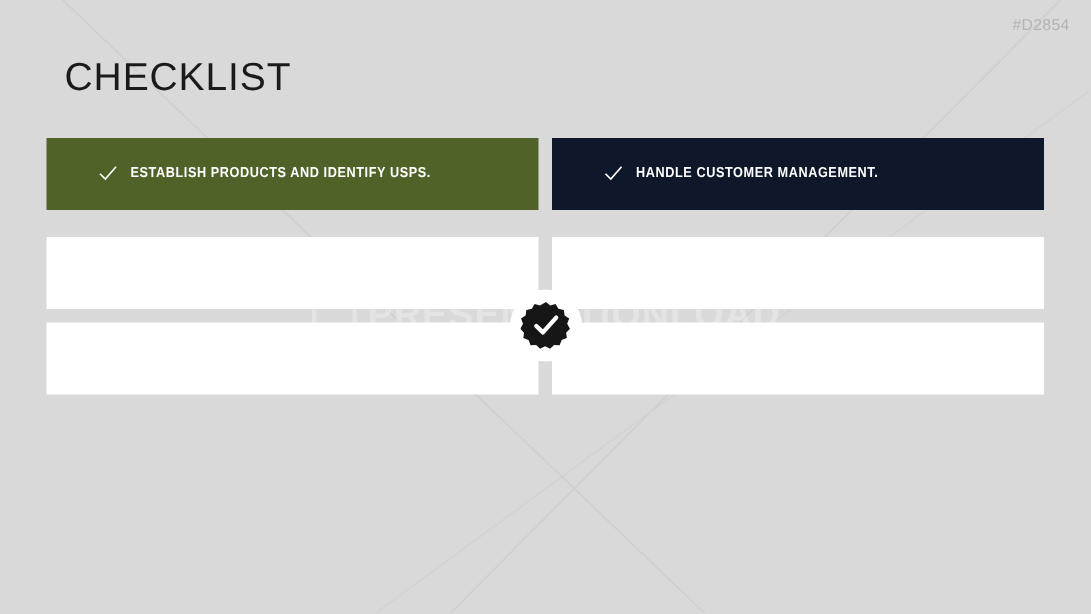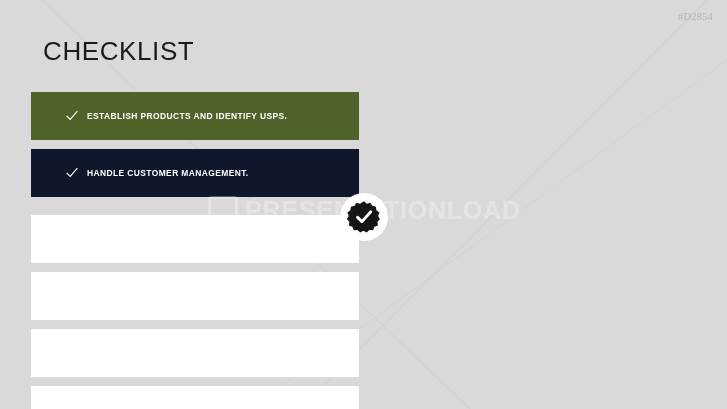--- a/index.html
+++ b/index.html
@@ -31,21 +31,20 @@
 
   
   .doc-id {
     position: absolute;
     top: 11px;
     right: 14px;
     font-size: 10.5px;
     color: #b3b3b3;
     letter-spacing: 0.2px;
     z-index: 6;
-    font-family: Liberation Serif, serif;
   }
   .title {
     position: absolute;
     left: 31px;
     top: 25px;
     font-size: 26px;
     font-weight: normal;
     color: #1a1a1a;
     letter-spacing: 0.6px;
     line-height: 1.1;
@@ -125,21 +124,20 @@
     position: absolute;
     left: 31px;
     top: 92px;
     width: 665px;
     z-index: 2;
   }
   .row {
     display: flex;
     gap: 9px;
     margin-bottom: 9px;
-    flex-direction: column;
   }
   .cell {
     width: 328px;
     height: 48px;
     box-sizing: border-box;
     display: flex;
     align-items: center;
     position: relative;
   }
   .cell.filled {

